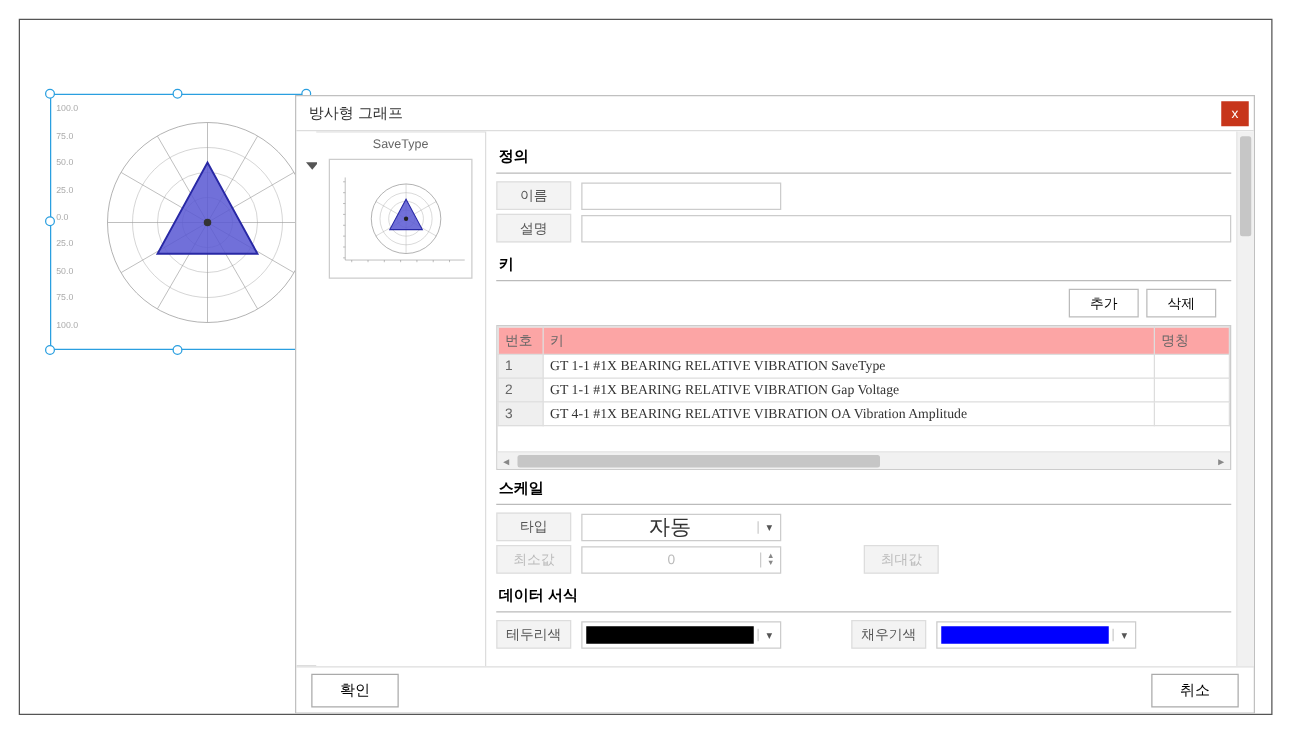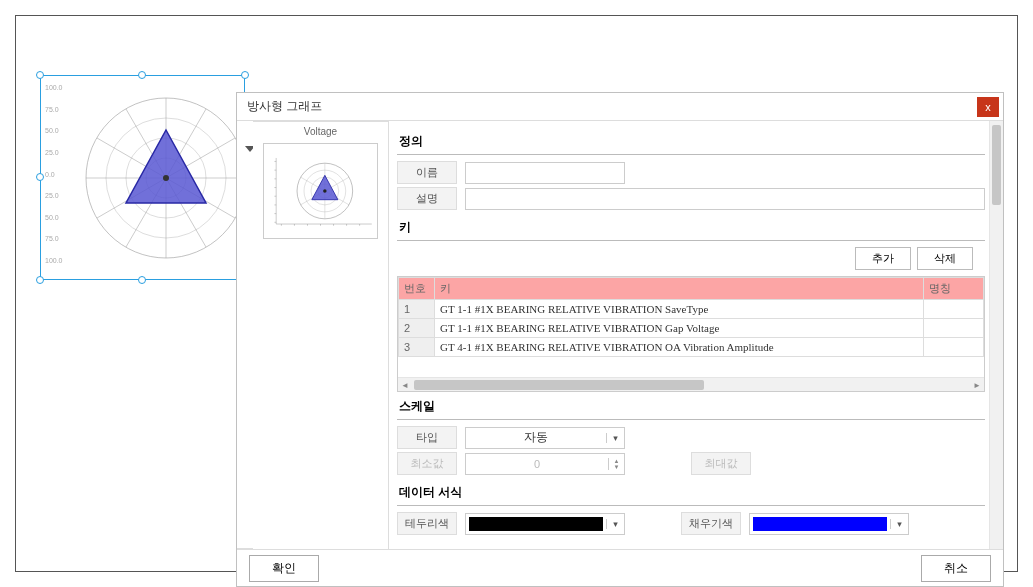--- a/index.html
+++ b/index.html
@@ -38,21 +38,21 @@
     .h-e  { right: -5px; top: calc(50% - 5px); }
     .h-sw { left: -5px; bottom: -5px; }
     .h-s  { left: calc(50% - 5px); bottom: -5px; }
     .h-se { right: -5px; bottom: -5px; }
     .bg-chart .axis-text { font-size: 7px; color: #aaa; position: absolute; }
     .bg-radar { position: absolute; left: 40px; top: 10px; }
 
     
     .dialog {
       position: absolute;
-      left: 236px; top: 92px;
+      left: 236px; top: 76px;
       width: 768px; height: 495px;
       background: #fff;
       border: 1px solid #c0c0c0;
       display: flex;
       flex-direction: column;
     }
     .titlebar {
       height: 28px;
       display: flex;
       align-items: center;
@@ -228,21 +228,21 @@
       position: absolute; top:2px; height:10px;
       left: 16px; width: 290px;
       background: #c6c6c6;
       border-radius: 2px;
     }
     .combo {
       display:flex; align-items:center;
       border:1px solid #ccc; height:22px;
       background:#fff;
     }
-    .combo .ctext { flex:1; text-align:center; font-size:12px; color:#333; }
+    .combo .ctext { flex:1; text-align:center; font-size:17px; color:#333; }
     .combo .carrow {
       width:18px; border-left:1px solid #ccc;
       display:flex; align-items:center; justify-content:center;
       font-size:9px; color:#555;
     }
     .color-swatch {
       flex:1; height:14px; margin:0 3px;
     }
     .spinner {
       display:flex; align-items:center;
@@ -333,21 +333,21 @@
             <span class="checkbox"></span>
             <span>기본</span>
           </div>
           <div class="tree-item">
             <span class="checkbox"></span>
             <span>진폭눈금</span>
           </div>
         </div>
       </div>
       <div class="preview-box">
-        <div class="preview-title">Voltage</div>
+        <div class="preview-title">SaveType</div>
         <div class="preview-canvas">
           <svg width="100%" height="100%" viewBox="0 0 130 88">
             <g stroke="#888" stroke-width="0.5">
               <line x1="14" y1="6" x2="14" y2="82"></line>
               <line x1="14" y1="82" x2="124" y2="82"></line>
 
               <line x1="12" y1="10" x2="14" y2="10"></line>
                 <line x1="12" y1="20" x2="14" y2="20"></line>
                 <line x1="12" y1="30" x2="14" y2="30"></line>
                 <line x1="12" y1="40" x2="14" y2="40"></line>

